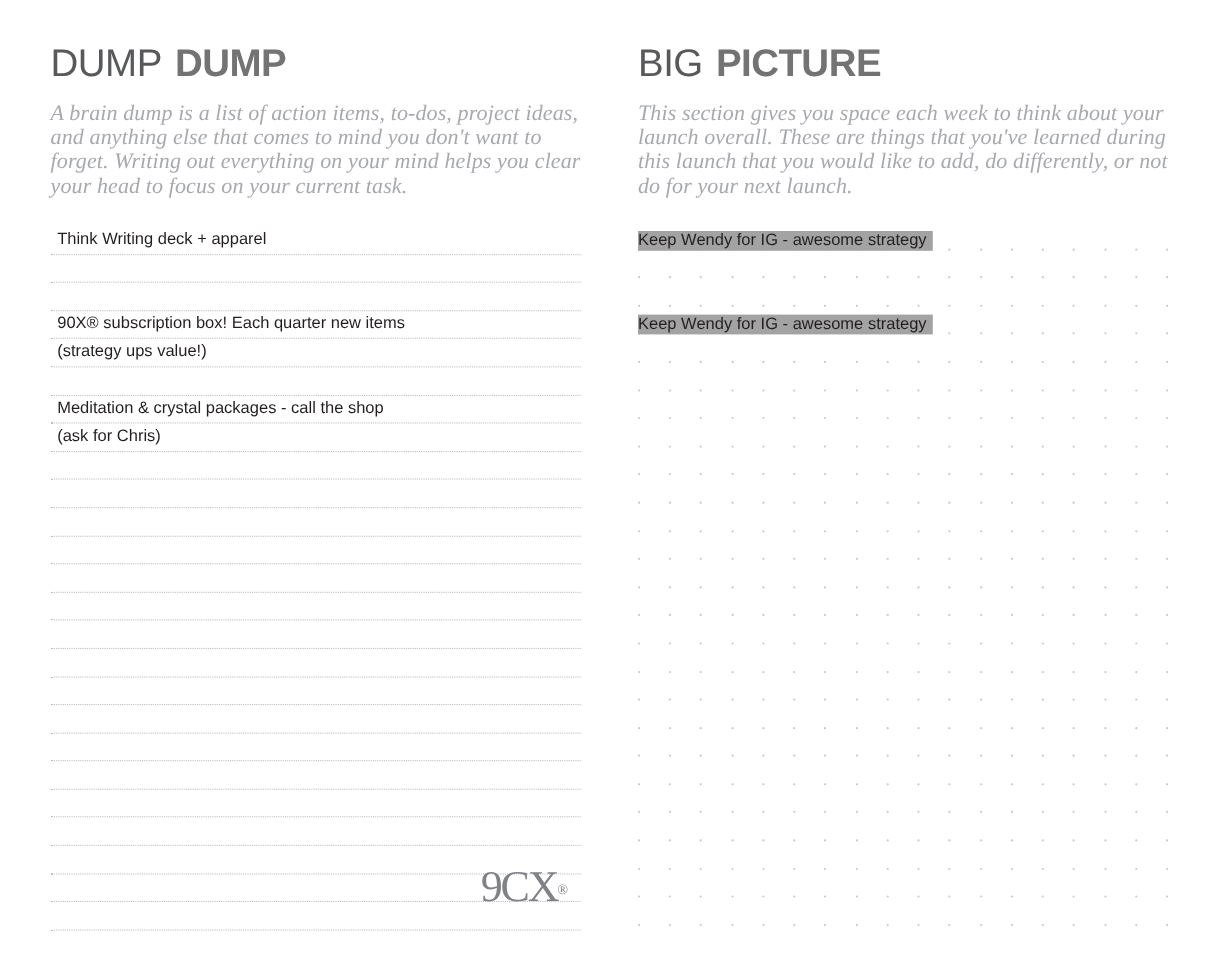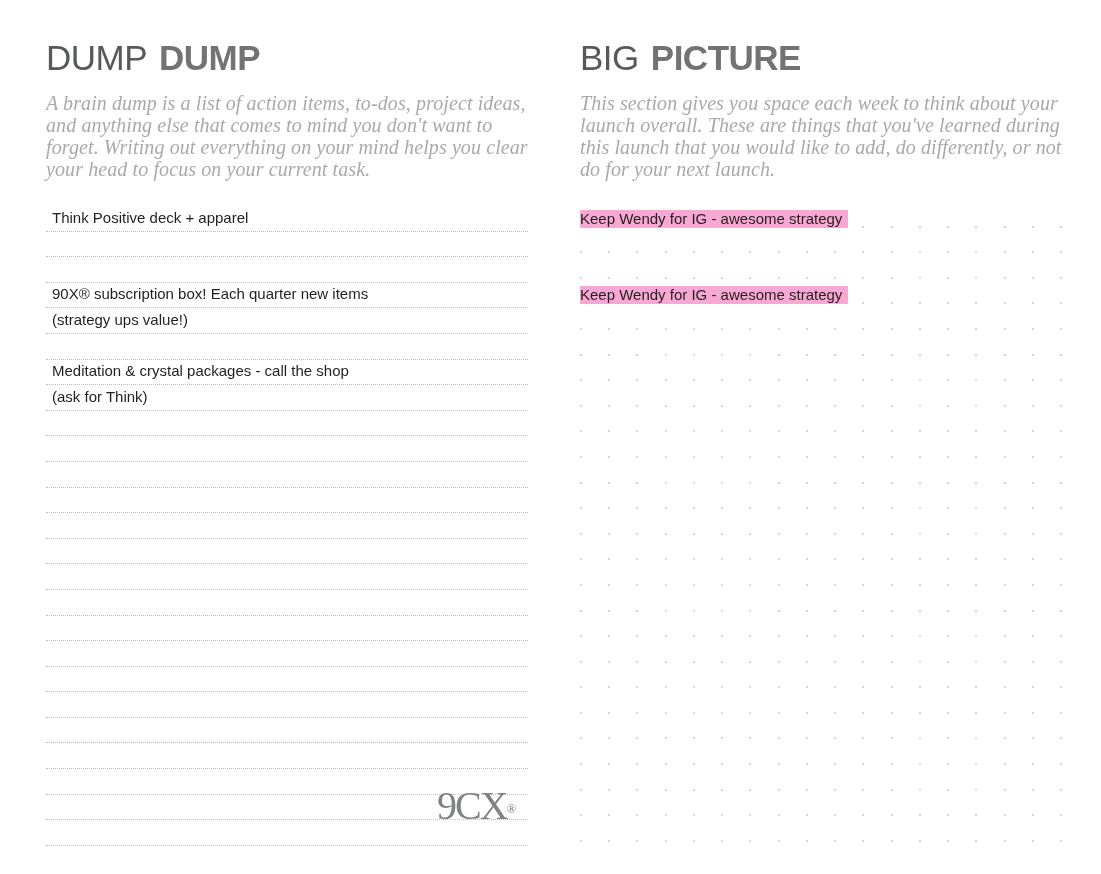--- a/index.html
+++ b/index.html
@@ -109,21 +109,21 @@
     background: #c7c9cb;
     border-radius: 50%;
   }
   .dot-row .entry {
     position: absolute;
     left: 0;
     bottom: 4px;
     font-size: 15px;
     line-height: 18px;
     color: #231f20;
-    background: #f9a8d4;
+    background: #a3a3a3;
     padding-right: 6px;
     white-space: nowrap;
   }
   
   .logo {
     position: absolute;
     left: 437px;
     top: 780px;
     width: 110px;
     height: 60px;
@@ -148,36 +148,36 @@
 
 <div class="page">
 
   <div class="column col-left">
     <h1 class="heading">
       <span class="thin">DUMP</span><span class="bold">DUMP</span>
     </h1>
     <p class="intro">A brain dump is a list of action items, to-dos, project ideas, and anything else that comes to mind you don't want to forget. Writing out everything on your mind helps you clear your head to focus on your current task.</p>
     <div class="lines" id="left-lines">
         <div class="line-row">
-          <span class="entry">Think Positive deck + apparel</span>
+          <span class="entry">Think Writing deck + apparel</span>
         </div>
         <div class="line-row"></div>
         <div class="line-row"></div>
         <div class="line-row">
           <span class="entry">90X® subscription box! Each quarter new items</span>
         </div>
         <div class="line-row">
           <span class="entry">(strategy ups value!)</span>
         </div>
         <div class="line-row"></div>
         <div class="line-row">
           <span class="entry">Meditation &amp; crystal packages - call the shop</span>
         </div>
         <div class="line-row">
-          <span class="entry">(ask for Think)</span>
+          <span class="entry">(ask for Chris)</span>
         </div>
         <div class="line-row"></div>
         <div class="line-row"></div>
         <div class="line-row"></div>
         <div class="line-row"></div>
         <div class="line-row"></div>
         <div class="line-row"></div>
         <div class="line-row"></div>
         <div class="line-row"></div>
         <div class="line-row"></div>

